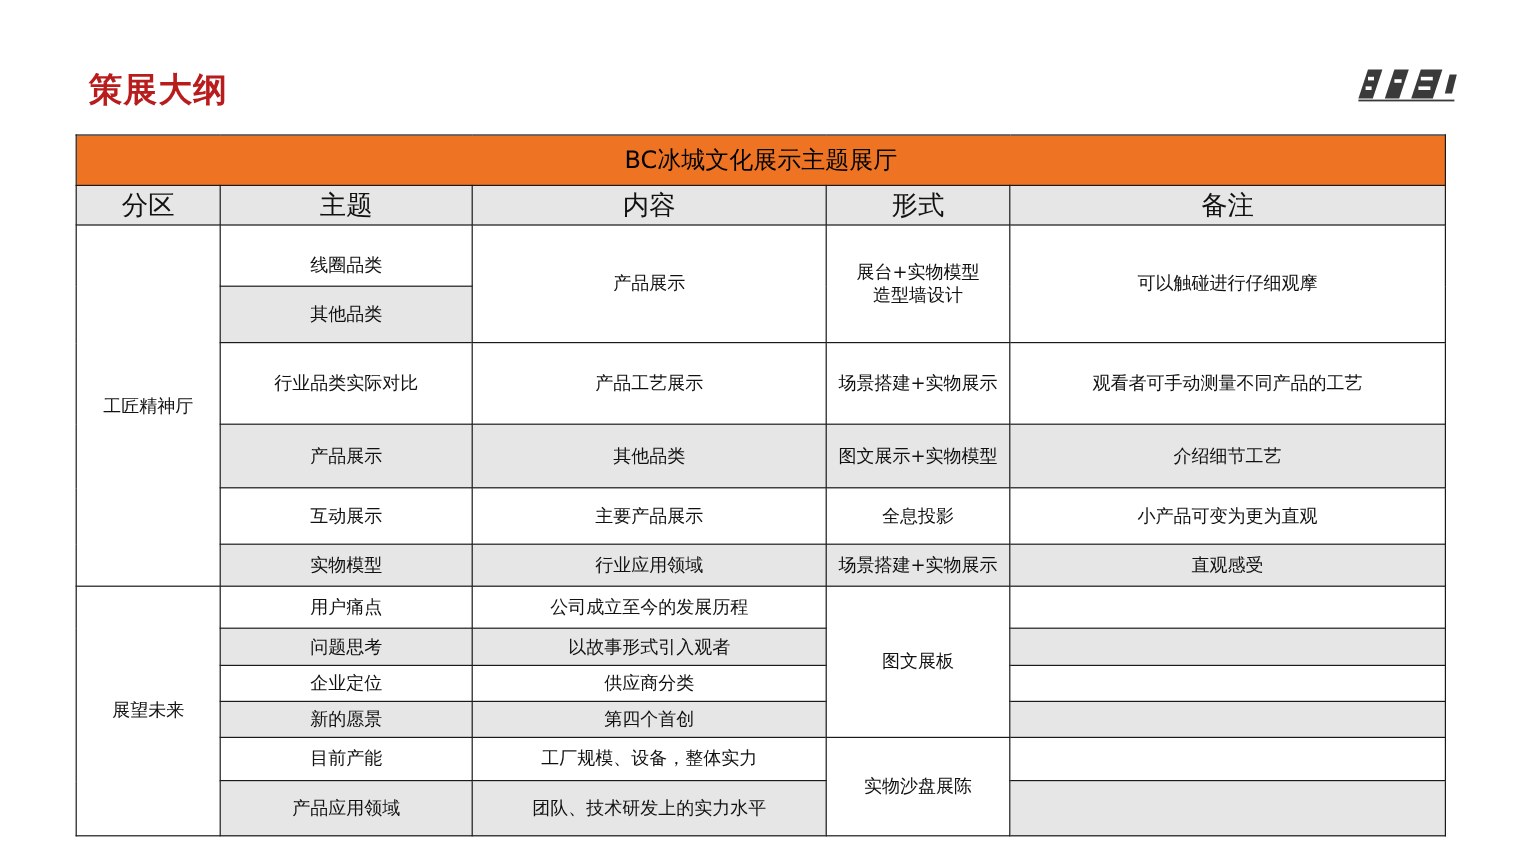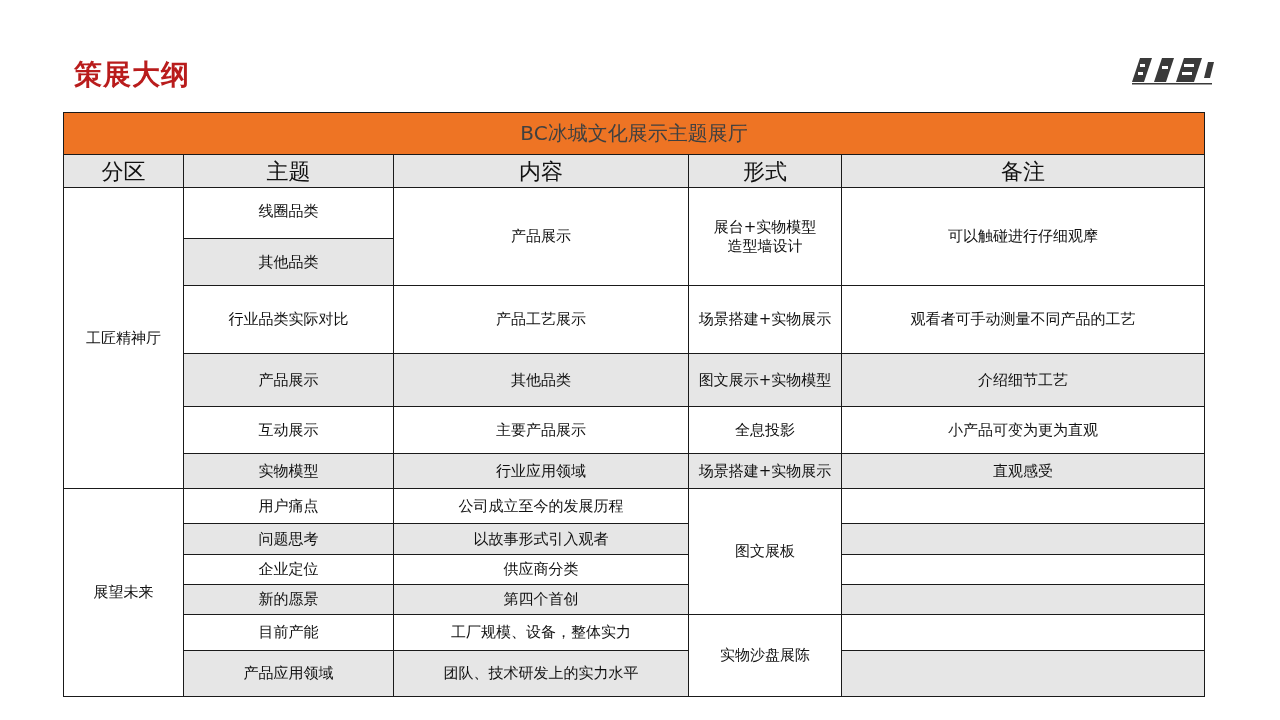--- a/index.html
+++ b/index.html
@@ -2,21 +2,21 @@
 <html><head>
 <meta charset="utf-8">
 <style>
   html, body { margin:0; padding:0; }
   body { width:1280px; height:720px; background:#ffffff; position:relative; overflow:hidden;
          font-family:"DejaVu Sans","Liberation Sans",sans-serif; color:#111; }
   .page-title { position:absolute; left:74px; top:56px; font-size:28px; font-weight:bold; color:#b91c1c; letter-spacing:1px; }
   .logo { position:absolute; left:1128px; top:52px; width:92px; height:36px; }
   .tbl { position:absolute; left:63px; top:112px; width:1141px; border-collapse:collapse; table-layout:fixed; }
   .tbl td, .tbl th { border:1.5px solid #1a1a1a; text-align:center; vertical-align:middle; font-size:15px; font-weight:normal; padding:0 4px; line-height:19px; }
-  .banner { background:#ee7424; color:#404040; font-size:20px !important; font-weight:normal; height:41px; }
+  .banner { background:#ee7424; color:#000000; font-size:20px !important; font-weight:normal; height:41px; }
   .hdr th { background:#e6e6e6; font-size:22px; height:32px; }
   .g { background:#e6e6e6;margin-left:43px; }
   .w { background:#ffffff; }
 </style>
 </head>
 <body>
 
 <div class="page-title">策展大纲</div>
 
 <svg class="logo" viewBox="0 0 92 36">
@@ -51,21 +51,21 @@
   <tr class="hdr">
     <th>分区</th>
     <th>主题</th>
     <th>内容</th>
     <th>形式</th>
     <th>备注</th>
   </tr>
 
   <tr style="height:51px">
     <td class="w" rowspan="6">工匠精神厅</td>
-    <td class="w" style="vertical-align:top;padding-top:14px">线圈品类</td>
+    <td class="w" style="vertical-align:top;padding-top:24px">线圈品类</td>
     <td class="w" rowspan="2">产品展示</td>
     <td class="w" rowspan="2">
       <div>展台+实物模型</div>
       <div>造型墙设计</div>
     </td>
     <td class="w" rowspan="2">可以触碰进行仔细观摩</td>
   </tr>
   <tr style="height:47px">
     <td class="g">其他品类</td>
   </tr>

